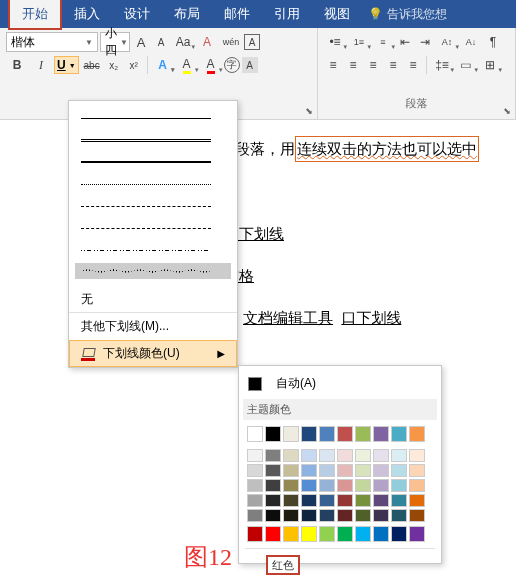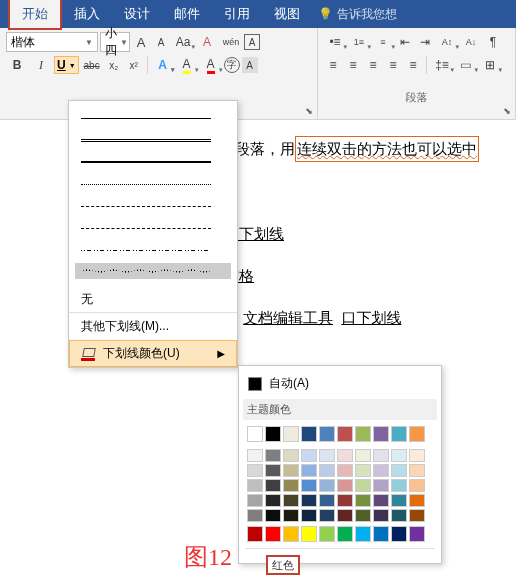--- a/index.html
+++ b/index.html
@@ -4,21 +4,21 @@
 <style>
 * { box-sizing: border-box; margin: 0; padding: 0; font-family: "Microsoft YaHei", SimSun, sans-serif; }
 body { width: 516px; height: 581px; background: #fff; position: relative; overflow: hidden; font-size: 12px; }
 
 .tabbar { background: #2b579a; height: 28px; display: flex; align-items: center; padding-left: 8px; color: #fff; }
 .tabbar .tab { padding: 5px 12px; font-size: 13px; cursor: pointer; }
 .tabbar .tab.active { background: #f3f3f3; color: #2b579a; border: 2px solid #c04030; }
 .tabbar .tell { margin-left: 6px; opacity: .8; font-size: 12px; display: flex; align-items: center; gap: 4px; }
 
 .ribbon { background: #f3f3f3; border-bottom: 1px solid #d4d4d4; display: flex; height: 92px; }
-.rgroup { border-right: 1px solid #d4d4d4; padding: 4px 6px 14px; display: flex; flex-direction: column; position: relative; }
+.rgroup { border-right: 1px solid #d4d4d4; padding: 4px 6px 8px; display: flex; flex-direction: column; position: relative; }
 .rglabel { font-size: 11px; color: #666; text-align: center; margin-top: auto; padding-top: 2px; }
 .row { display: flex; align-items: center; gap: 2px; margin-bottom: 3px; }
 .combo { background: #fff; border: 1px solid #bcbcbc; height: 20px; display: flex; align-items: center; padding: 0 4px; font-size: 12px; }
 .combo .dd { margin-left: auto; font-size: 8px; color: #666; padding-left: 3px; }
 .btn { width: 22px; height: 20px; display: inline-flex; align-items: center; justify-content: center; color: #444; position: relative; cursor: pointer; }
 .btn.small { width: 18px; }
 .btn .caret { font-size: 7px; position: absolute; right: -1px; bottom: 1px; color: #666; }
 .sep { width: 1px; height: 18px; background: #d4d4d4; margin: 0 2px; }
 .ub { display: flex; align-items: center; padding: 1px 2px; border: 1px solid transparent; }
 .ub.active { border: 1px solid #fab859; background: #fde6bd; }
@@ -39,40 +39,41 @@
 .udrop .mitem.hov { background: #fde6bd; border: 1px solid #fab859; padding: 4px 11px; }
 .udrop .mitem .arrow { margin-left: auto; font-size: 10px; }
 .udrop .bucket { width: 16px; height: 14px; margin-right: 6px; display: inline-block; position: relative; }
 .udrop .bucket::before { content: ''; position: absolute; width: 10px; height: 7px; border: 1px solid #555; top: 1px; left: 2px; transform: skewX(-10deg); }
 .udrop .bucket::after { content: ''; position: absolute; width: 14px; height: 3px; background: #c00; bottom: 0; left: 0; }
 .line-patt { background: #ccc; }
 .line-patt.wavy-l { height: 16px; display: flex; align-items: center; }
 .line-patt.wavy-l .ln { border: none; height: 6px; background: repeating-linear-gradient(90deg,#000 0 2px,transparent 2px 4px); clip-path: polygon(0 50%,5% 0,10% 50%,15% 100%,20% 50%,25% 0,30% 50%,35% 100%,40% 50%,45% 0,50% 50%,55% 100%,60% 50%,65% 0,70% 50%,75% 100%,80% 50%,85% 0,90% 50%,95% 100%,100% 50%); }
 
 .cpop { position: absolute; top: 365px; left: 238px; width: 204px; background: #fff; border: 1px solid #c8c8c8; box-shadow: 2px 2px 6px rgba(0,0,0,.2); z-index: 11; padding: 6px; }
-.cpop .autorow { display: flex; align-items: center; gap: 7px; padding: 3px; margin-bottom: 4px; cursor: pointer; }
+.cpop .autorow { display: flex; align-items: center; gap: 14px; padding: 3px; margin-bottom: 4px; cursor: pointer; }
 .cpop .autorow .sw { width: 14px; height: 14px; background: #000; border: 1px solid #888; }
 .cpop .sect { font-size: 11px; color: #555; background: #f0f0f0; padding: 3px 4px; margin: 4px -2px; }
 .cgrid { display: grid; grid-template-columns: repeat(10, 16px); gap: 2px; padding: 2px; }
 .cgrid .c { width: 16px; height: 16px; border: 1px solid #ccc; cursor: pointer; }
 .cgrid.tall .c { height: 13px; }
 .cpop .more { display: flex; align-items: center; gap: 6px; padding: 4px 2px; font-size: 12px; border-top: 1px solid #e0e0e0; margin-top: 4px; cursor: pointer; }
 
 .figlabel { position: absolute; bottom: 8px; left: 184px; font-size: 24px; color: #e33; font-family: SimSun, serif; z-index: 20; }
 .redbox { position: absolute; bottom: 6px; left: 266px; width: 34px; height: 20px; display: flex; align-items: center; justify-content: center; font-size: 11px; background: #fff; border: 2px solid #c04030; z-index: 25; color: #333; }
 
 .launcher { position: absolute; right: 2px; bottom: 2px; width: 12px; height: 12px; font-size: 9px; color: #666; display: flex; align-items: center; justify-content: center; }
 </style>
 </head>
 <body>
 
 <div class="tabbar">
   <div class="tab active">开始</div>
   <div class="tab">插入</div>
   <div class="tab">设计</div>
+  <div class="tab">布局</div>
   <div class="tab">邮件</div>
   <div class="tab">引用</div>
   <div class="tab">视图</div>
   <div class="tell">
       <span>💡</span>
       <span>告诉我您想</span>
     </div>
 </div>
 
 <div class="ribbon">

